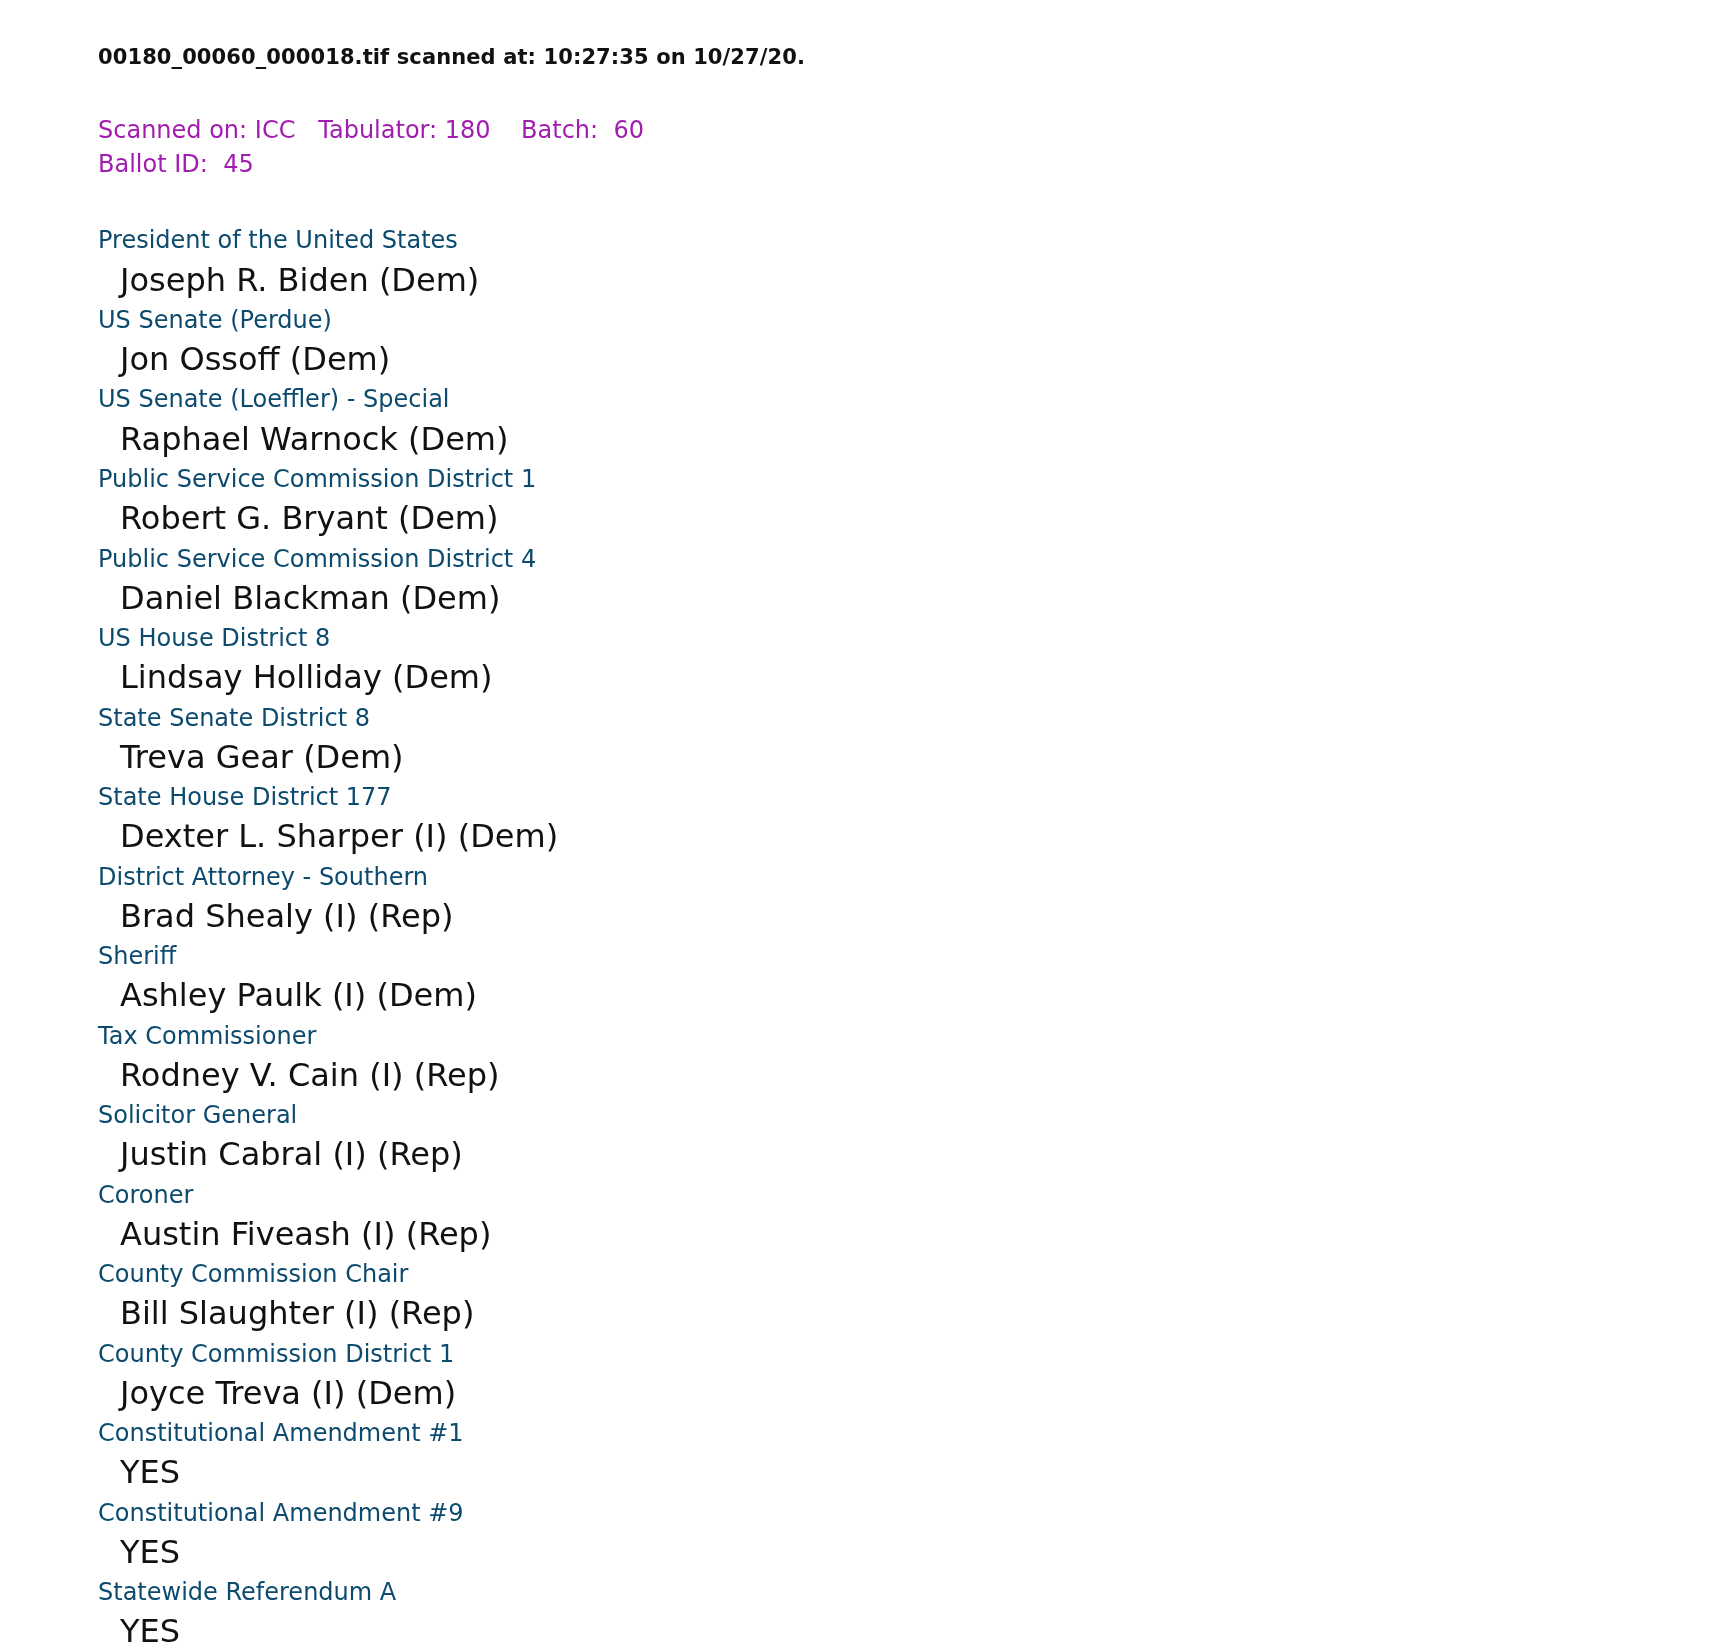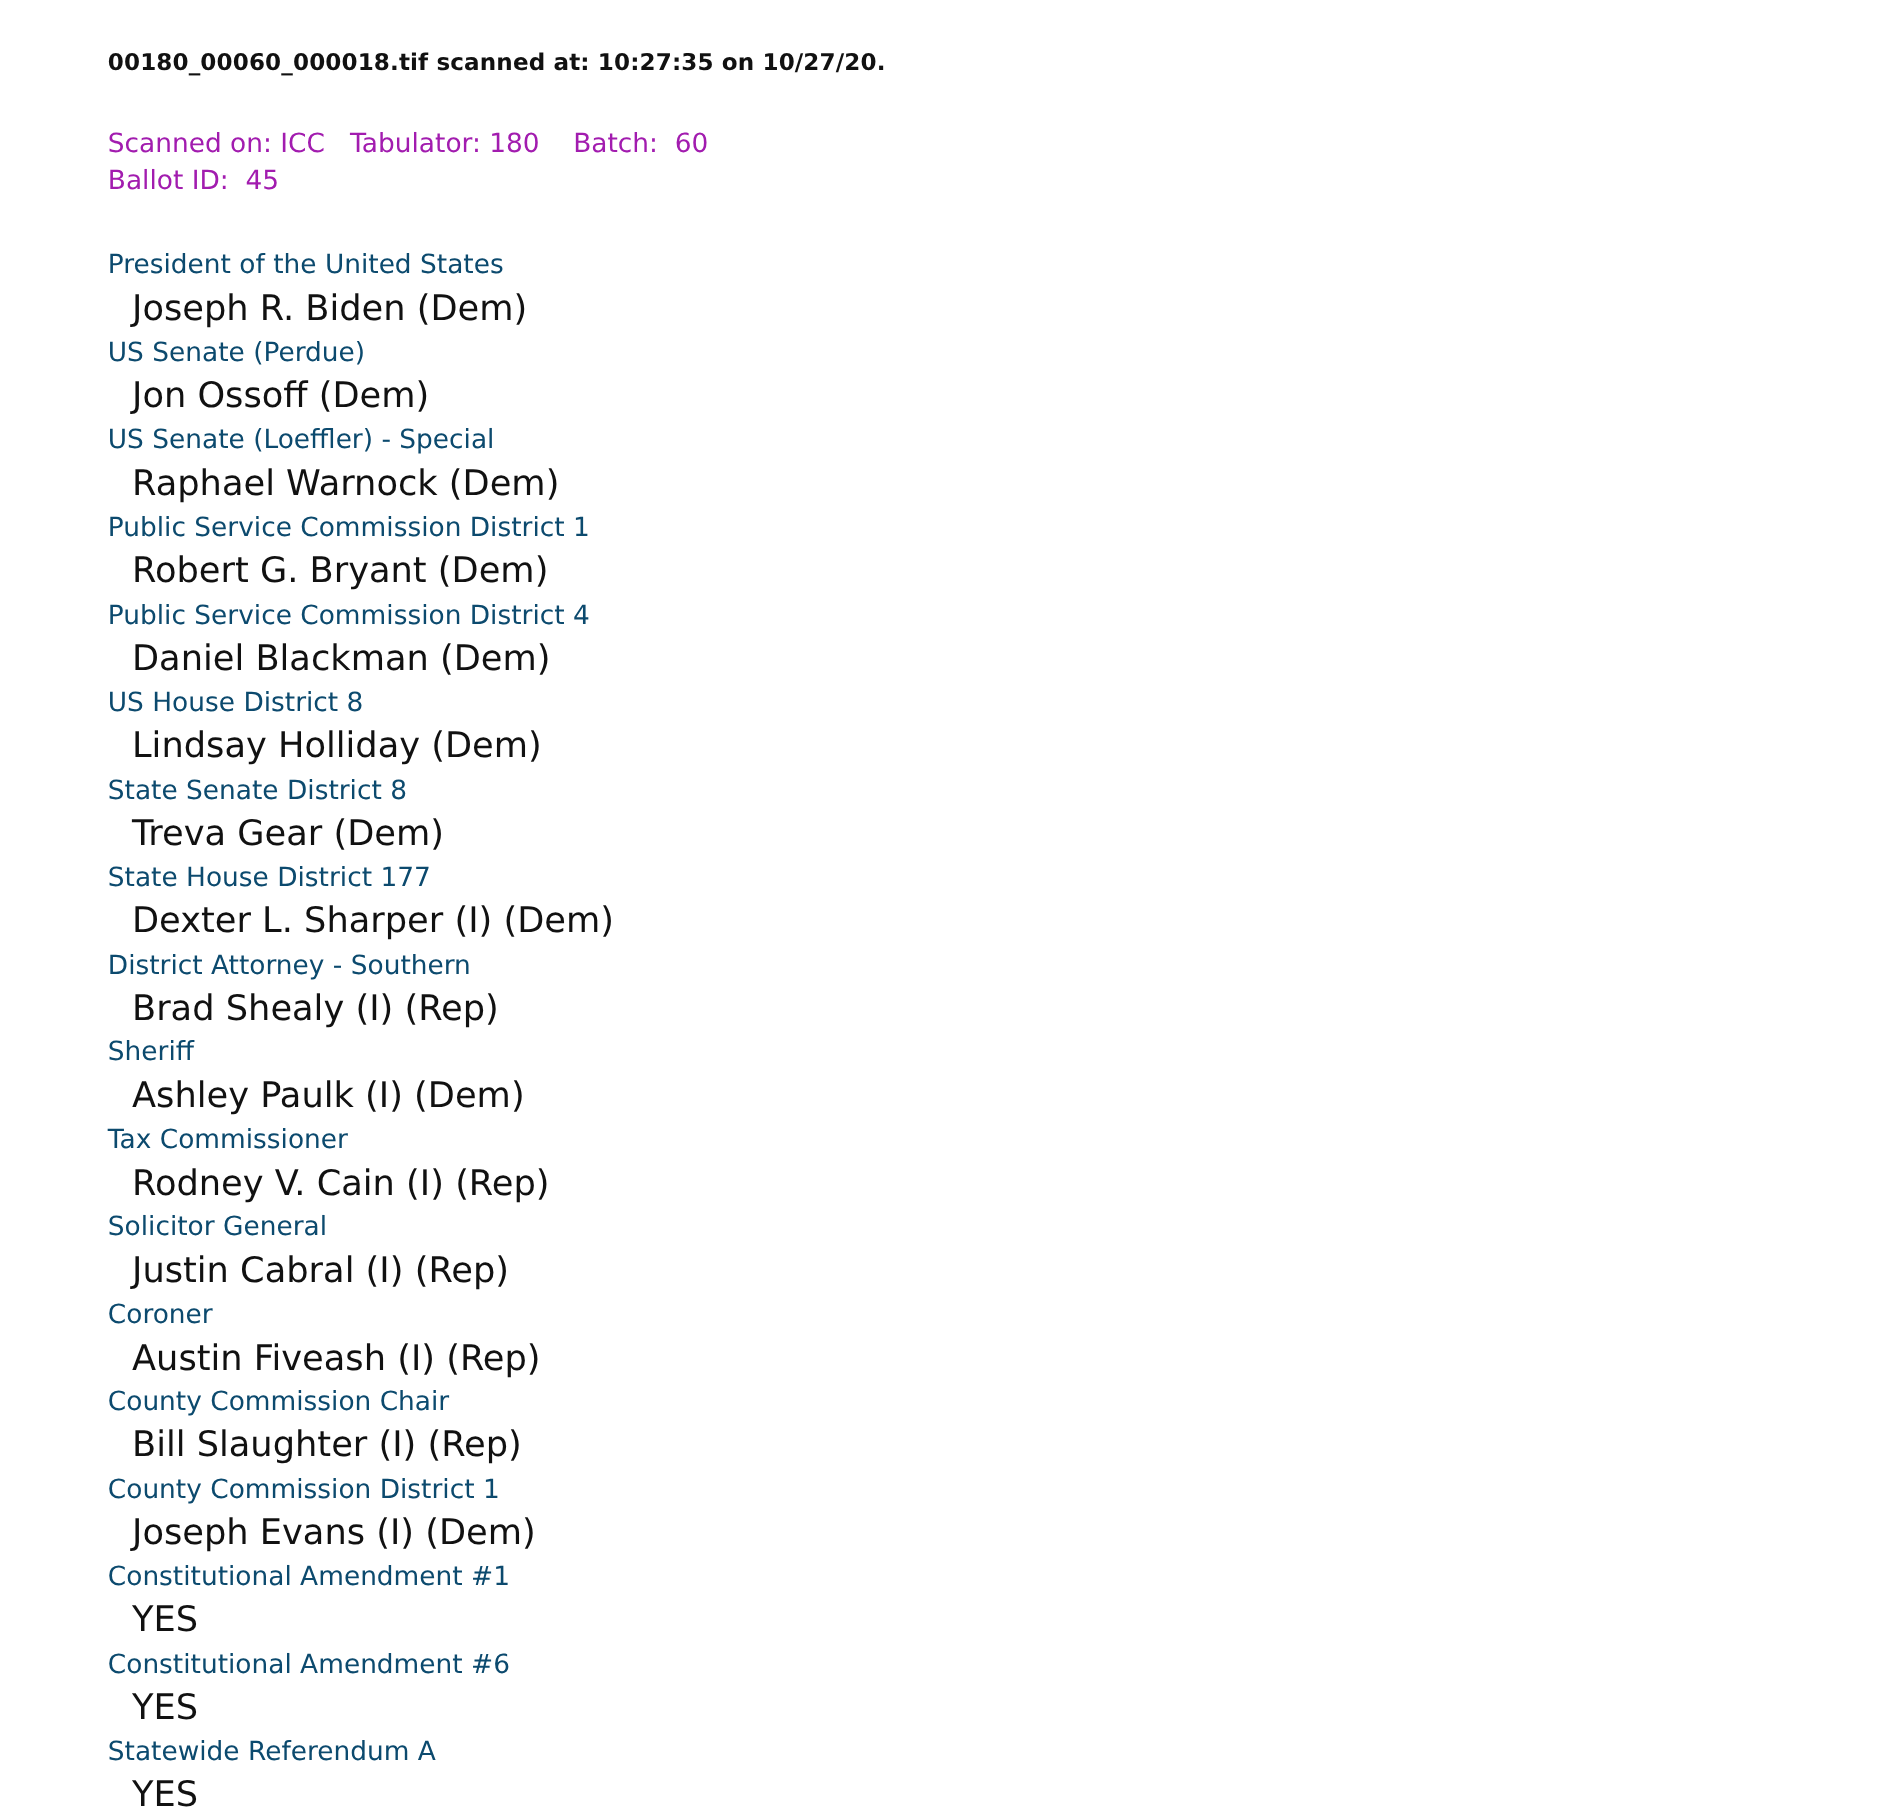--- a/index.html
+++ b/index.html
@@ -122,28 +122,28 @@
       <div class="contest">
         <div class="contest-title">Coroner</div>
         <div class="contest-choice">Austin Fiveash (I) (Rep)</div>
       </div>
       <div class="contest">
         <div class="contest-title">County Commission Chair</div>
         <div class="contest-choice">Bill Slaughter (I) (Rep)</div>
       </div>
       <div class="contest">
         <div class="contest-title">County Commission District 1</div>
-        <div class="contest-choice">Joseph Evans (I) (Dem)</div>
+        <div class="contest-choice">Joyce Treva (I) (Dem)</div>
       </div>
       <div class="contest">
         <div class="contest-title">Constitutional Amendment #1</div>
         <div class="contest-choice">YES</div>
       </div>
       <div class="contest">
-        <div class="contest-title">Constitutional Amendment #6</div>
+        <div class="contest-title">Constitutional Amendment #9</div>
         <div class="contest-choice">YES</div>
       </div>
       <div class="contest">
         <div class="contest-title">Statewide Referendum A</div>
         <div class="contest-choice">YES</div>
       </div>
     </div>
 
 </div>
 

